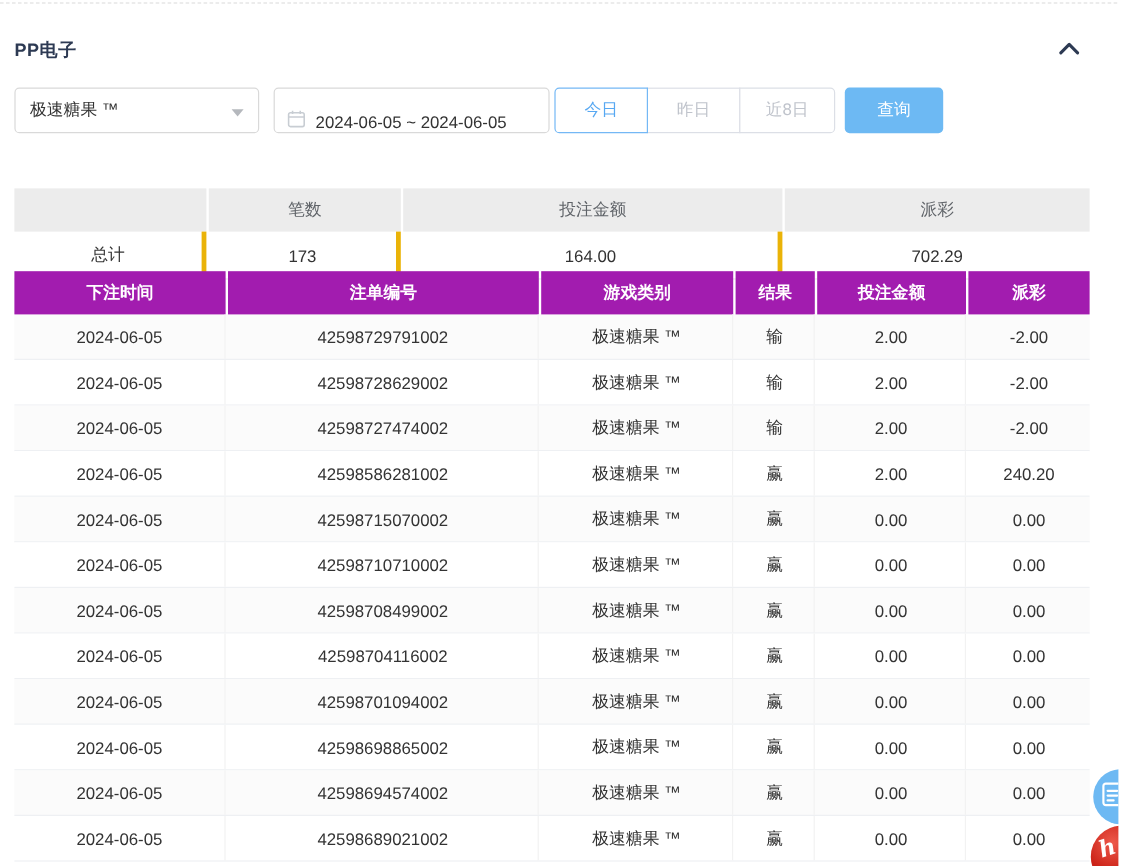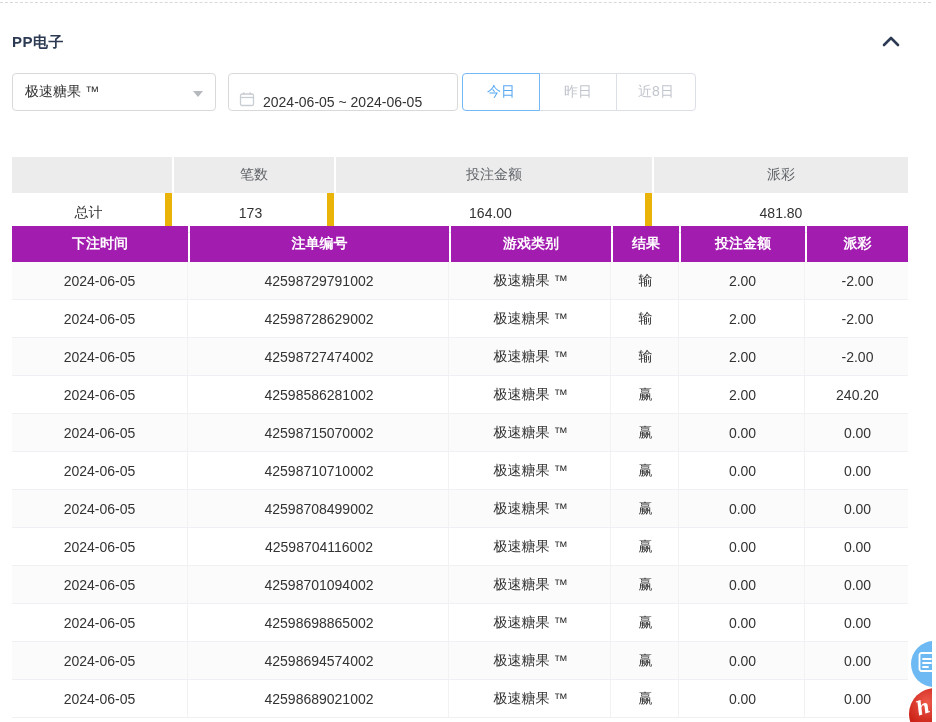--- a/index.html
+++ b/index.html
@@ -34,21 +34,21 @@
                color:#fff; font-size:14px; cursor:pointer; font-family:inherit; }
 
   
   .summary { position:absolute; top:135px; left:12px; width:896px;margin-top:22px; }
   .sum-head { display:grid; grid-template-columns:160px 160px 316px 1fr; column-gap:2px; height:36px; }
   .sum-head .cell { background:#ececec; color:#5f6368; font-size:14px;
                     display:flex; align-items:center; justify-content:center; }
   .sum-row { display:grid; grid-template-columns:160px 160px 316px 1fr; column-gap:2px; height:40px;
              border-bottom:1px solid #e9e9e9; background:#fff; }
   .sum-row .cell { display:flex; align-items:center; justify-content:center; font-size:14px; color:#333;
-                   border-right:7px solid #eab308; }
+                   border-right:4px solid #eab308; }
   .sum-row .cell:last-child { border-right:none; }
 
   
   .bets { position:absolute; top:226px; left:12px; width:896px; }
   .bet-head { display:grid; grid-template-columns:176px 259px 160px 66px 124px 1fr; column-gap:2px; height:36px; }
   .bet-head .cell { background:#a21caf; color:#fff; font-weight:bold; font-size:14px;
                     display:flex; align-items:center; justify-content:center; }
   .bet-body .bet-row { display:grid; grid-template-columns:176px 259px 160px 66px 124px 1fr; column-gap:2px;
                        height:38px; border-bottom:1px solid #eef0f3; background:#fff; }
   .bet-body .bet-row:nth-child(odd) { background:#fbfbfb; }
@@ -97,34 +97,35 @@
             <line x1="11.2" y1="1.2" x2="11.2" y2="4"></line>
         </svg>
       </span>
       <span>2024-06-05 ~ 2024-06-05</span>
     </div>
     <div class="btn-group">
       <div class="seg-btn b1 active">今日</div>
       <div class="seg-btn b2">昨日</div>
       <div class="seg-btn b3">近8日</div>
     </div>
+    <button class="query-btn">查询</button>
   </div>
 
   <div class="summary">
     <div class="sum-head">
       <div class="cell"></div>
       <div class="cell">笔数</div>
       <div class="cell">投注金额</div>
       <div class="cell">派彩</div>
     </div>
     <div class="sum-row">
       <div class="cell">总计</div>
       <div class="cell">173</div>
       <div class="cell">164.00</div>
-      <div class="cell">481.80</div>
+      <div class="cell">702.29</div>
     </div>
   </div>
 
   <div class="bets">
     <div class="bet-head">
       <div class="cell">下注时间</div>
       <div class="cell">注单编号</div>
       <div class="cell">游戏类别</div>
       <div class="cell">结果</div>
       <div class="cell">投注金额</div>

